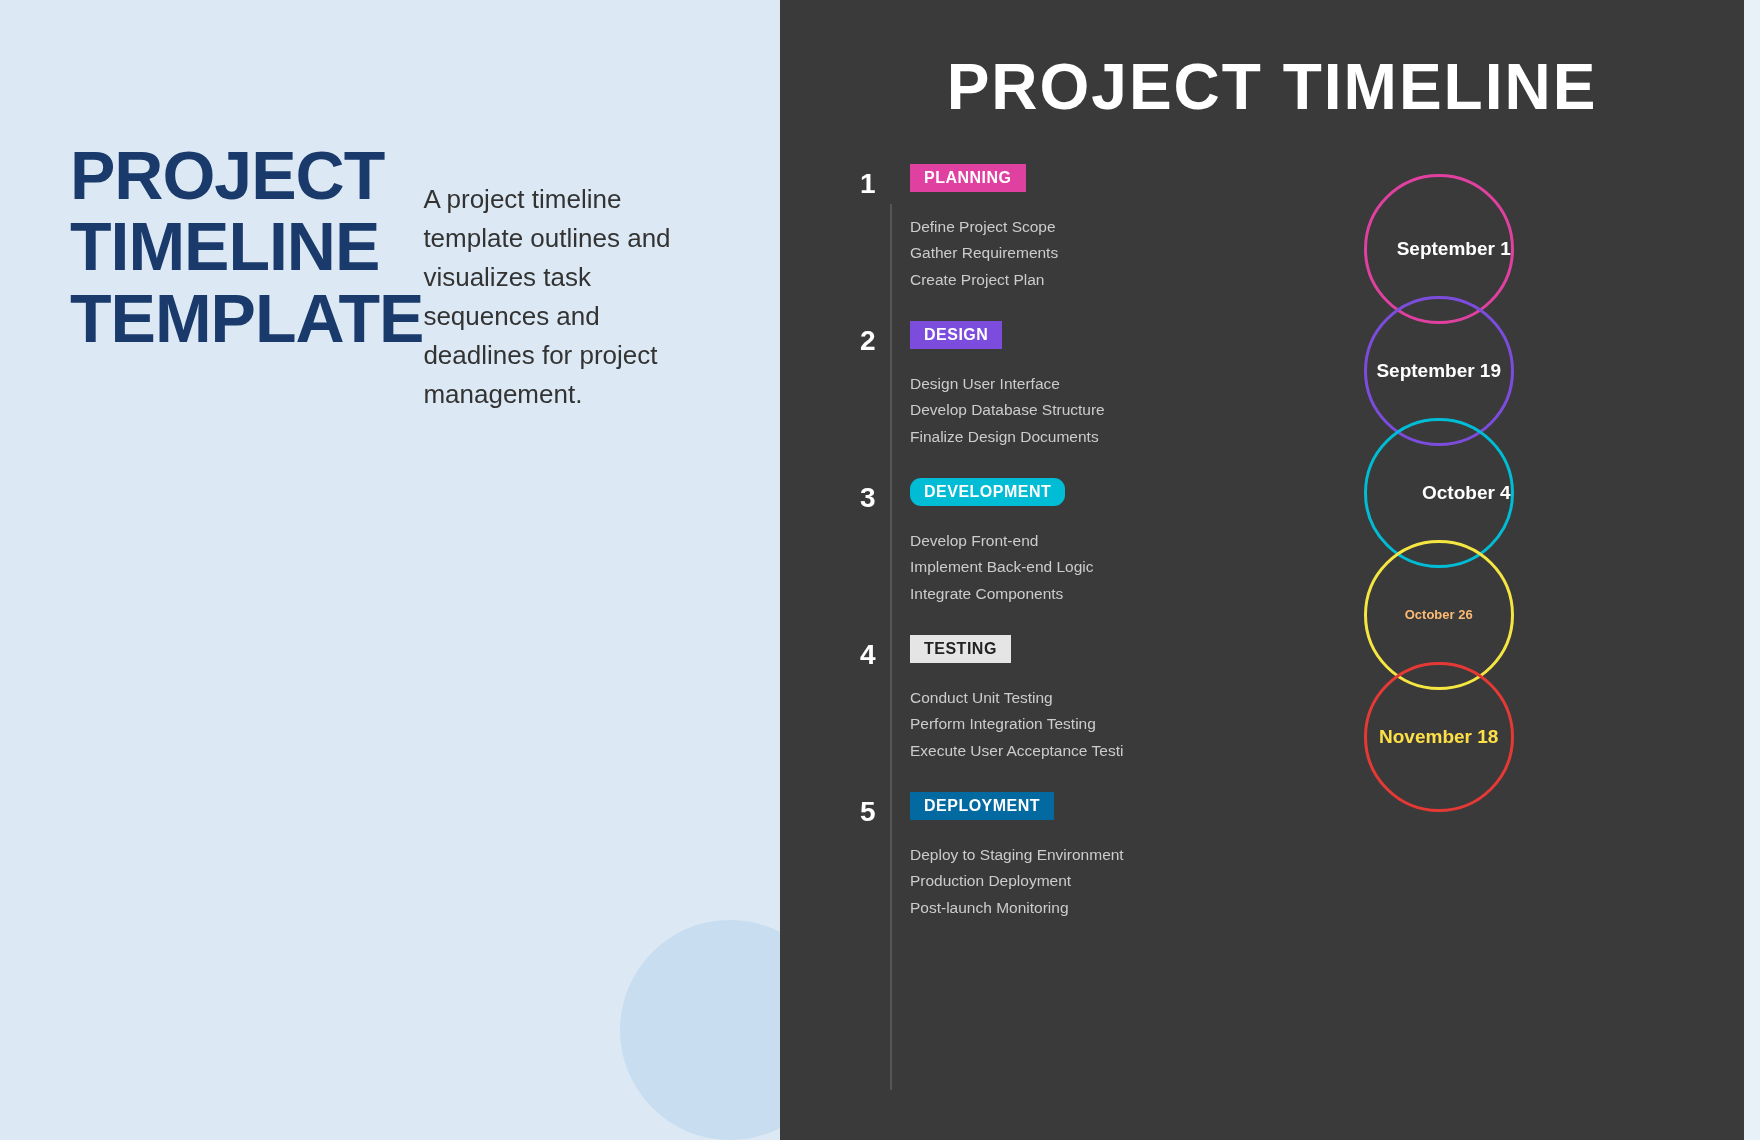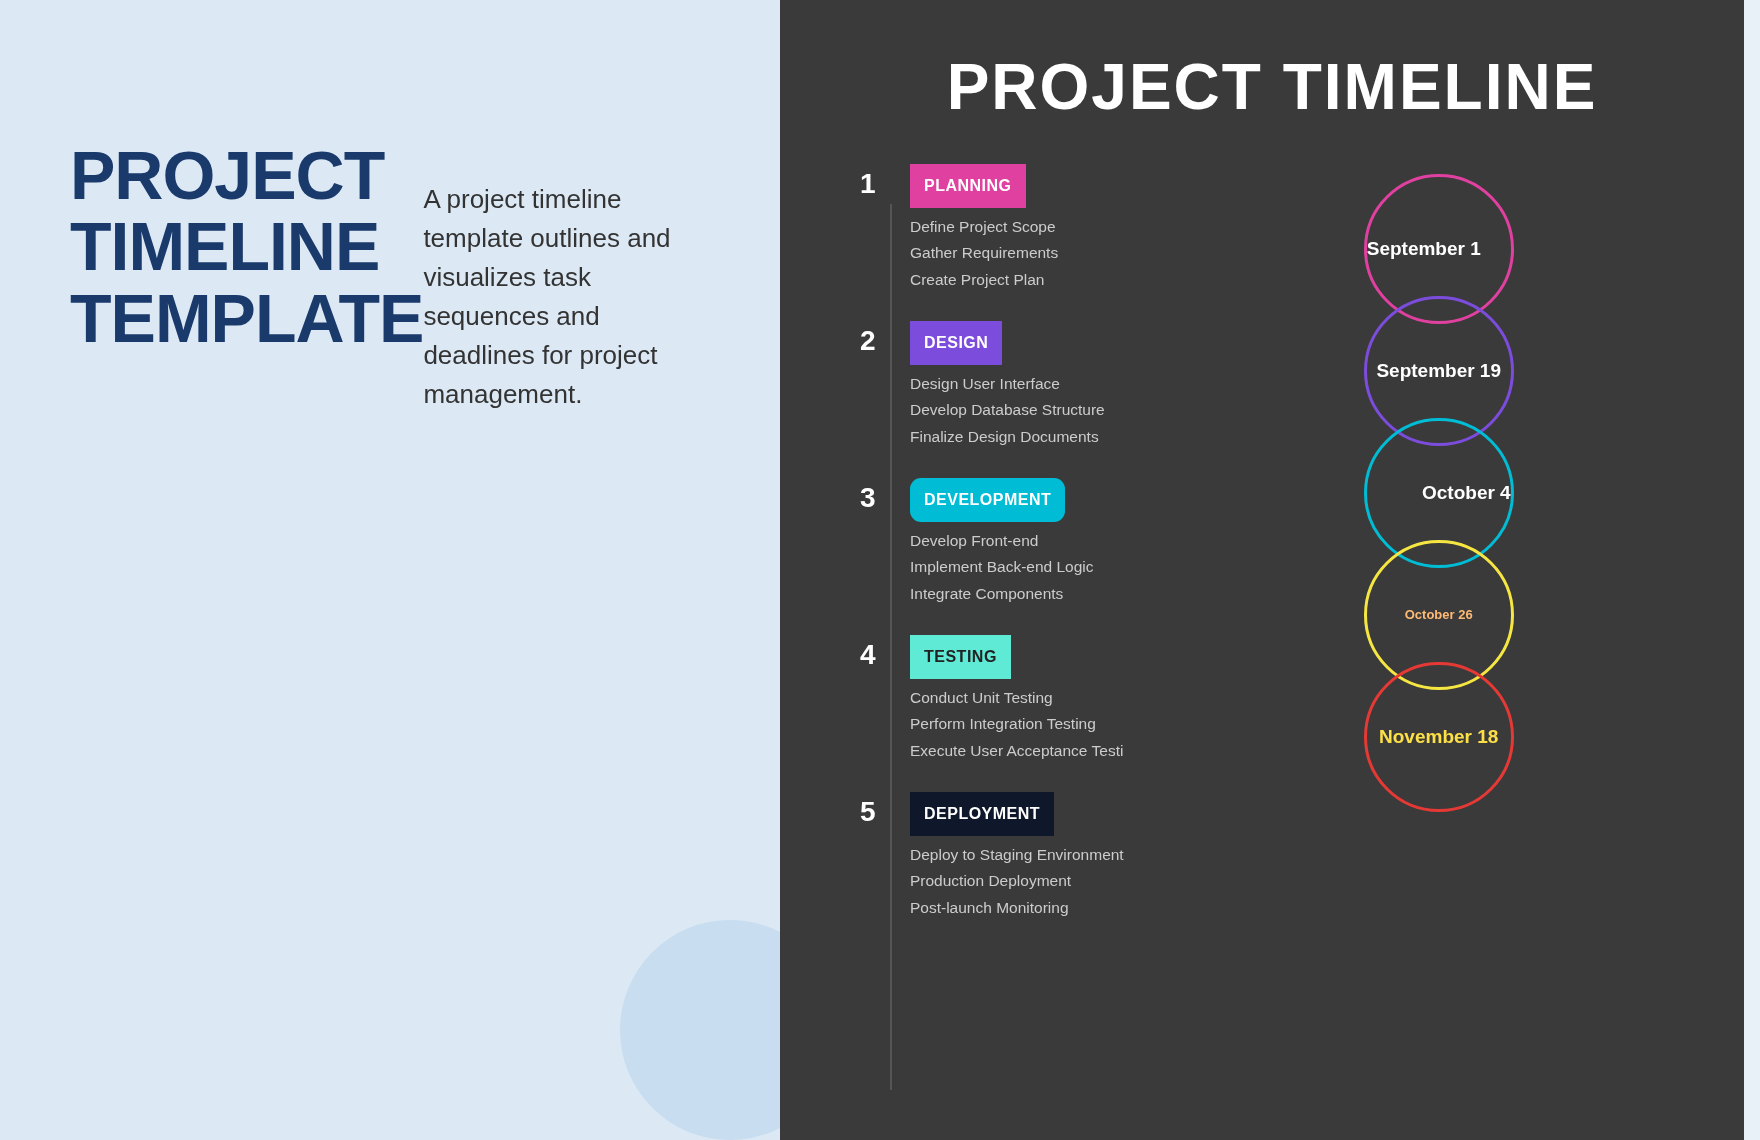--- a/index.html
+++ b/index.html
@@ -116,35 +116,35 @@
       z-index: 1;
     }
 
     .phase-content {
       margin-left: 18px;
       flex: 1;
     }
 
     .phase-label {
       display: inline-block;
-      padding: 13px 14px;
+      padding: 5px 14px;
       font-size: 16px;
       font-weight: 700;
       color: #ffffff;
       text-transform: uppercase;
       letter-spacing: 0.5px;
-      margin-bottom: 6px;
+      margin-bottom: 22px;
       text-align: right;
     }
 
     .phase-label.planning { background: #e040a0; }
     .phase-label.design { background: #7c4ddd; }
     .phase-label.development { background: #00bcd4; border-radius: 11px; }
-    .phase-label.testing { background: #5eead4; color: #222; }
-    .phase-label.deployment { background: #0f172a; }
+    .phase-label.testing { background: #e5e5e5; color: #222; }
+    .phase-label.deployment { background: #0369a1; }
 
     .phase-tasks {
       list-style: none;
       padding: 0;
     }
 
     .phase-tasks li {
       font-size: 15.5px;
       color: #cccccc;
       line-height: 1.7;
@@ -209,21 +209,21 @@
           <div class="phase-number">5</div>
           <div class="phase-content"><div class="phase-label deployment">DEPLOYMENT</div><ul class="phase-tasks">
               <li>Deploy to Staging Environment</li>
               <li>Production Deployment</li>
               <li>Post-launch Monitoring</li>
             </ul></div>
         </div>
       </div>
 
     <div class="dates-column" id="dates-col">
-    <div style="width: 150px; height: 150px; border-radius: 50%; border: 3px solid rgb(224, 64, 160); display: flex; align-items: center; justify-content: flex-start; margin-top: 0px; flex-shrink: 0;">
+    <div style="width: 150px; height: 150px; border-radius: 50%; border: 3px solid rgb(224, 64, 160); display: flex; align-items: center; justify-content: flex-end; margin-top: 0px; flex-shrink: 0;">
           <span style="font-size: 19px; font-weight: 700; color: rgb(255, 255, 255); text-align: center; line-height: 1.3;">September 1</span>
         </div>
         <div style="width: 150px; height: 150px; border-radius: 50%; border: 3px solid rgb(124, 77, 221); display: flex; align-items: center; justify-content: center; margin-top: -28px; flex-shrink: 0;">
           <span style="font-size: 19px; font-weight: 700; color: rgb(255, 255, 255); text-align: center; line-height: 1.3;">September 19</span>
         </div>
         <div style="width: 150px; height: 150px; border-radius: 50%; border: 3px solid rgb(0, 188, 212); display: flex; align-items: center; justify-content: flex-end; margin-top: -28px; flex-shrink: 0;">
           <span style="font-size: 19px; font-weight: 700; color: rgb(255, 255, 255); text-align: center; line-height: 1.3;">October 4</span>
         </div>
         <div style="width: 150px; height: 150px; border-radius: 50%; border: 3px solid rgb(245, 230, 66); display: flex; align-items: center; justify-content: center; margin-top: -28px; flex-shrink: 0;">
           <span style="font-size: 13px; font-weight: 700; color: #fdba74; text-align: center; line-height: 1.3;">October 26</span>

